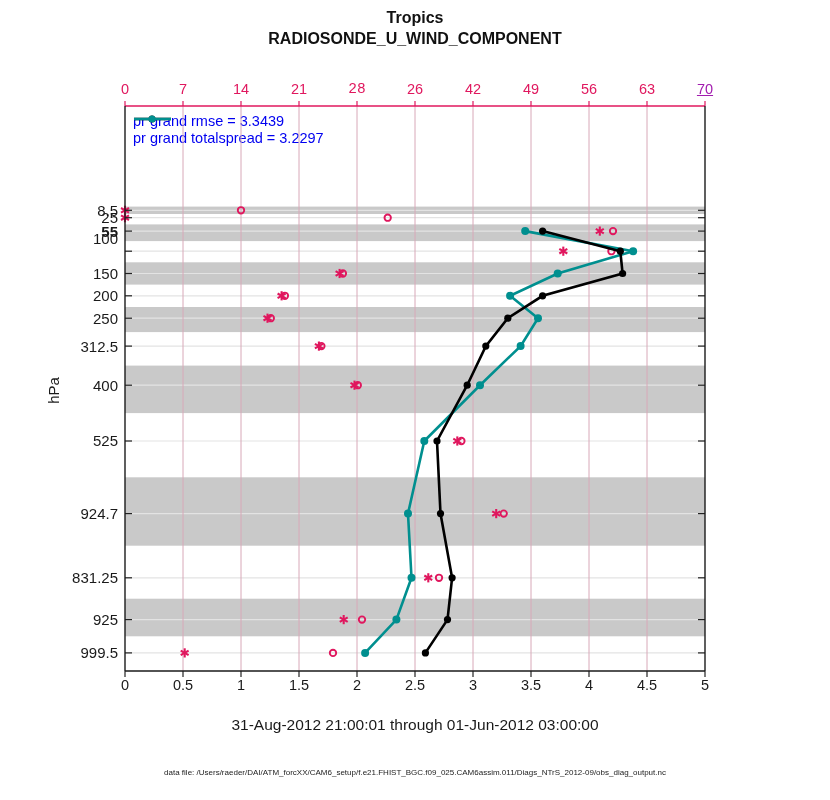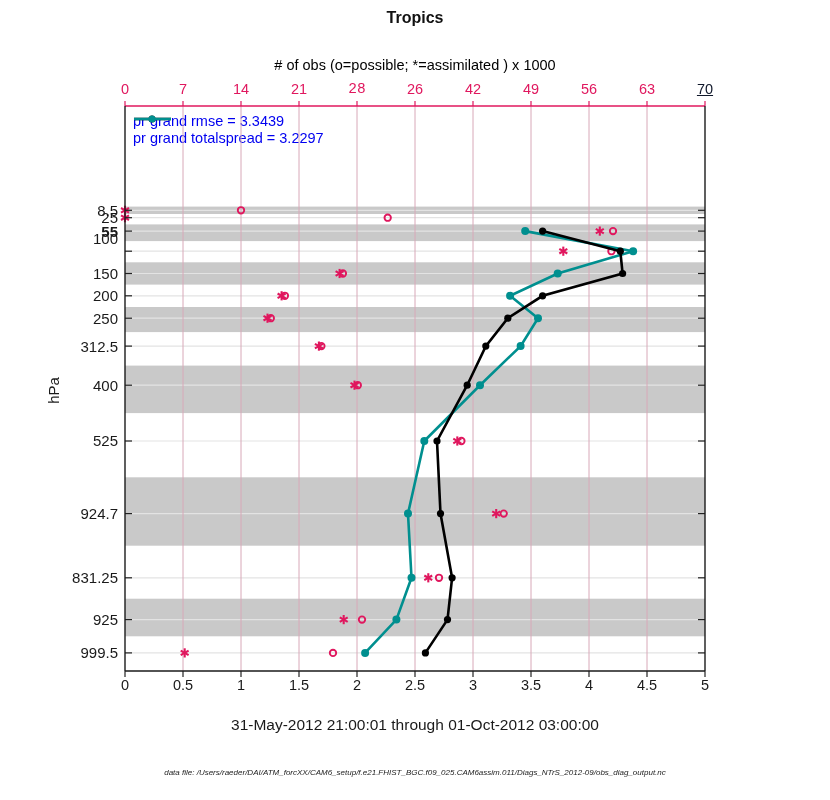--- a/index.html
+++ b/index.html
@@ -12,48 +12,48 @@
   .ctr{left:0;width:830px;text-align:center;}
   .title1{top:9px;font-size:16px;font-weight:bold;color:#111;}
   .title2{top:30px;font-size:16px;font-weight:bold;color:#111;}
   .obslabel{top:57px;font-size:14.5px;}
   .toplab{position:absolute;top:81px;font-size:14.5px;transform:translateX(-50%);}
   .botlab{position:absolute;top:677px;font-size:14.5px;color:#1a1a1a;transform:translateX(-50%);}
   .ylab{position:absolute;left:0;width:118px;text-align:right;font-size:15px;color:#1a1a1a;}
   .hpa{left:40px;top:382px;font-size:15px;color:#1a1a1a;transform:rotate(-90deg);transform-origin:center;}
   .xlabel{top:696px;font-size:15px;color:#1a1a1a;}
   .daterange{top:716px;font-size:15.5px;color:#1a1a1a;}
-  .datafile{top:768px;font-size:8px;color:#222;font-style:italic;}
+  .datafile{top:768px;font-size:8px;color:#222;}
   #plot{position:absolute;left:125px;top:105.5px;width:580px;height:565px;}
   #plot svg{position:absolute;left:0;top:0;overflow:visible;}
   #legend{position:absolute;left:8px;top:7px;}
   .legrow{display:flex;align-items:center;height:17px;}
   .legrow svg{position:static;display:block;margin-right:5px;}
   .legtext{font-size:14.5px;white-space:nowrap;}
 </style>
 </head>
 <body>
 
 <div id="figure">
 
   <div class="abs ctr title1">Tropics</div>
-  <div class="abs ctr obslabel"># of obs (o=possible; *=assimilated ) x 1000</div>
+  <div class="abs ctr title2">RADIOSONDE_U_WIND_COMPONENT</div>
 
   <div class="abs" id="top-ticks">
       <span class="toplab" style="left: 125px; color: rgb(224, 23, 94);">0</span>
       <span class="toplab" style="left: 183px; color: rgb(224, 23, 94);">7</span>
       <span class="toplab" style="left: 241px; color: rgb(224, 23, 94);">14</span>
       <span class="toplab" style="left: 299px; color: rgb(224, 23, 94);">21</span>
       <span class="toplab" style="left: 357px; color: rgb(224, 23, 94); font-family: Liberation Mono, monospace;">28</span>
       <span class="toplab" style="left: 415px; color: rgb(224, 23, 94);">26</span>
       <span class="toplab" style="left: 473px; color: rgb(224, 23, 94);">42</span>
       <span class="toplab" style="left: 531px; color: rgb(224, 23, 94);">49</span>
       <span class="toplab" style="left: 589px; color: rgb(224, 23, 94);">56</span>
       <span class="toplab" style="left: 647px; color: rgb(224, 23, 94);">63</span>
-      <span class="toplab" style="left: 705px; color: #0f172a; text-decoration: underline;">70</span>
+      <span class="toplab" style="left: 705px; color: #a21caf; text-decoration: underline;">70</span>
     </div>
   <div class="abs" id="left-ticks">
       <span class="ylab" style="top: 201.791px;">8.5</span>
       <span class="ylab" style="top: 209.16px;">25</span>
       <span class="ylab" style="top: 222.559px; font-weight: bold;">55</span>
       <span class="ylab" style="top: 230px;">100</span>
       <span class="ylab" style="top: 264.99px;">150</span>
       <span class="ylab" style="top: 287.322px;">200</span>
       <span class="ylab" style="top: 309.654px;">250</span>
       <span class="ylab" style="top: 337.569px;">312.5</span>
@@ -276,16 +276,16 @@
         </g>
         <g>
           <line x1="0" x2="580" y1="0" y2="0" stroke="#e0175e" stroke-width="1.6"></line>
           <line x1="0" x2="0" y1="0" y2="565" stroke="#1a1a1a" stroke-width="1.4"></line>
           <line x1="580" x2="580" y1="0" y2="565" stroke="#1a1a1a" stroke-width="1.4"></line>
           <line x1="0" x2="580" y1="565" y2="565" stroke="#1a1a1a" stroke-width="1.4"></line>
         </g>
       </svg>
     </div>
 
-  <div class="abs ctr daterange">31-May-2012 21:00:01 through 01-Oct-2012 03:00:00</div>
+  <div class="abs ctr daterange">31-Aug-2012 21:00:01 through 01-Jun-2012 03:00:00</div>
   <div class="abs ctr datafile">data file: /Users/raeder/DAI/ATM_forcXX/CAM6_setup/f.e21.FHIST_BGC.f09_025.CAM6assim.011/Diags_NTrS_2012-09/obs_diag_output.nc</div>
 
 </div>
 
 </body></html>

